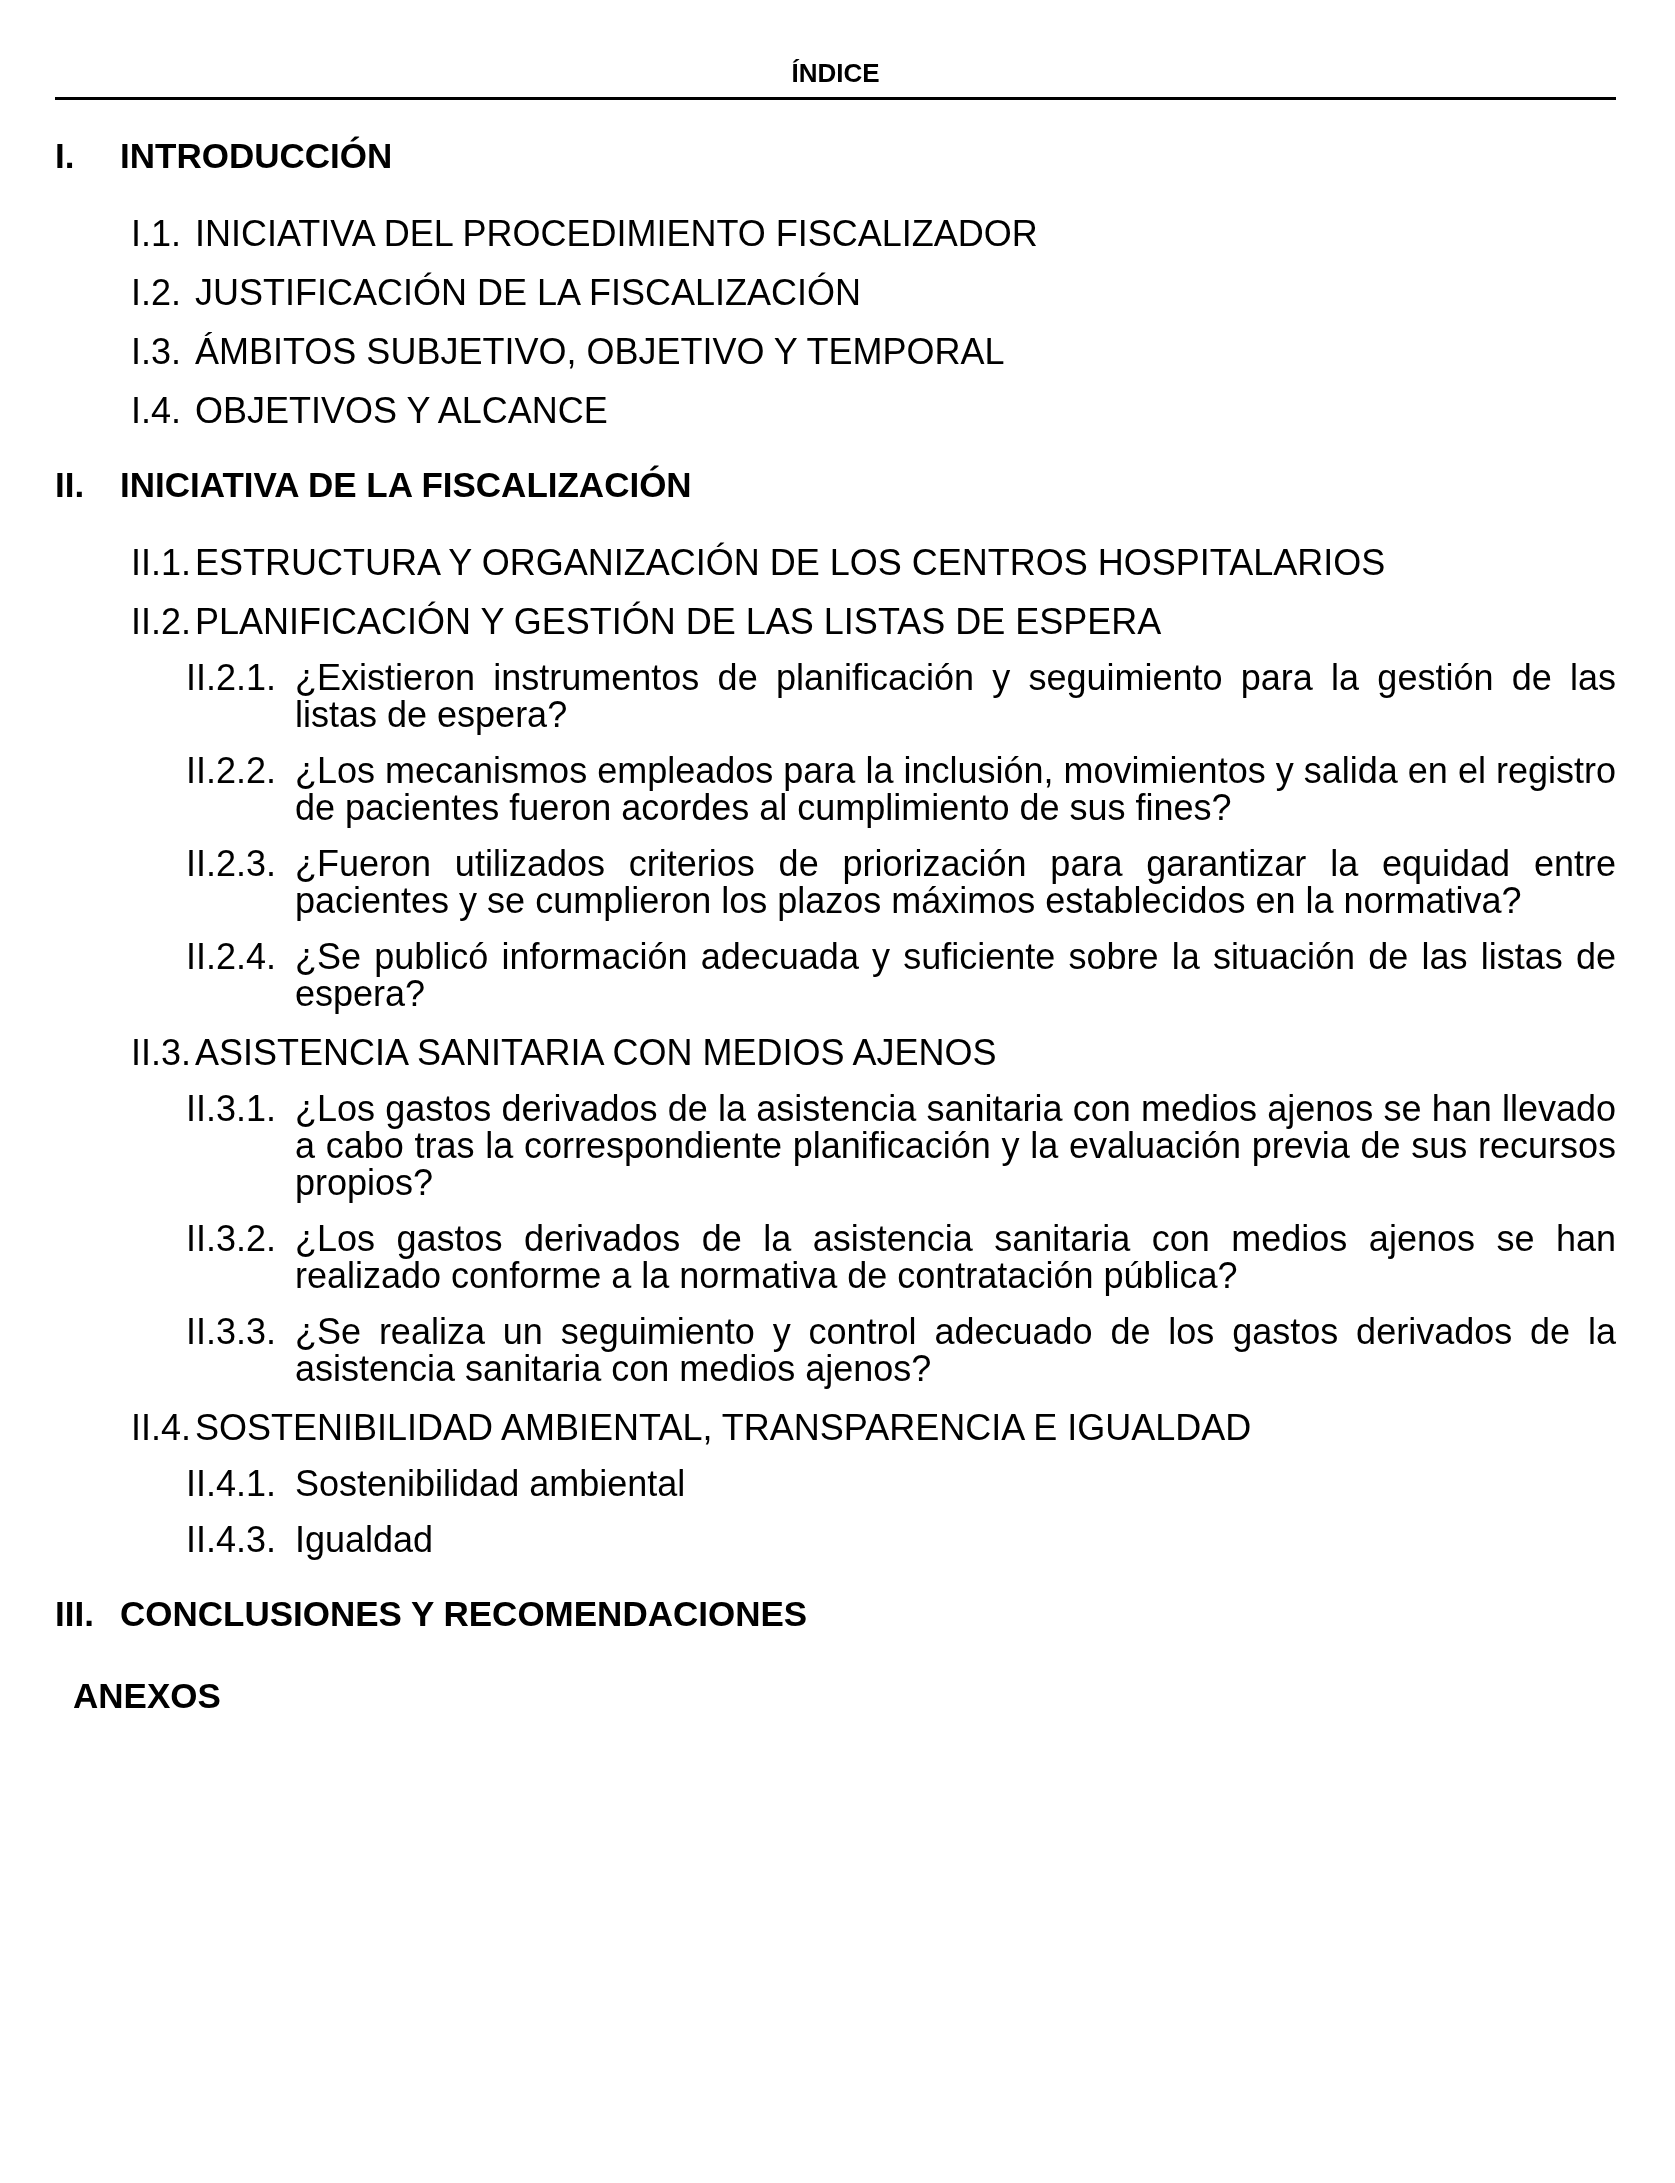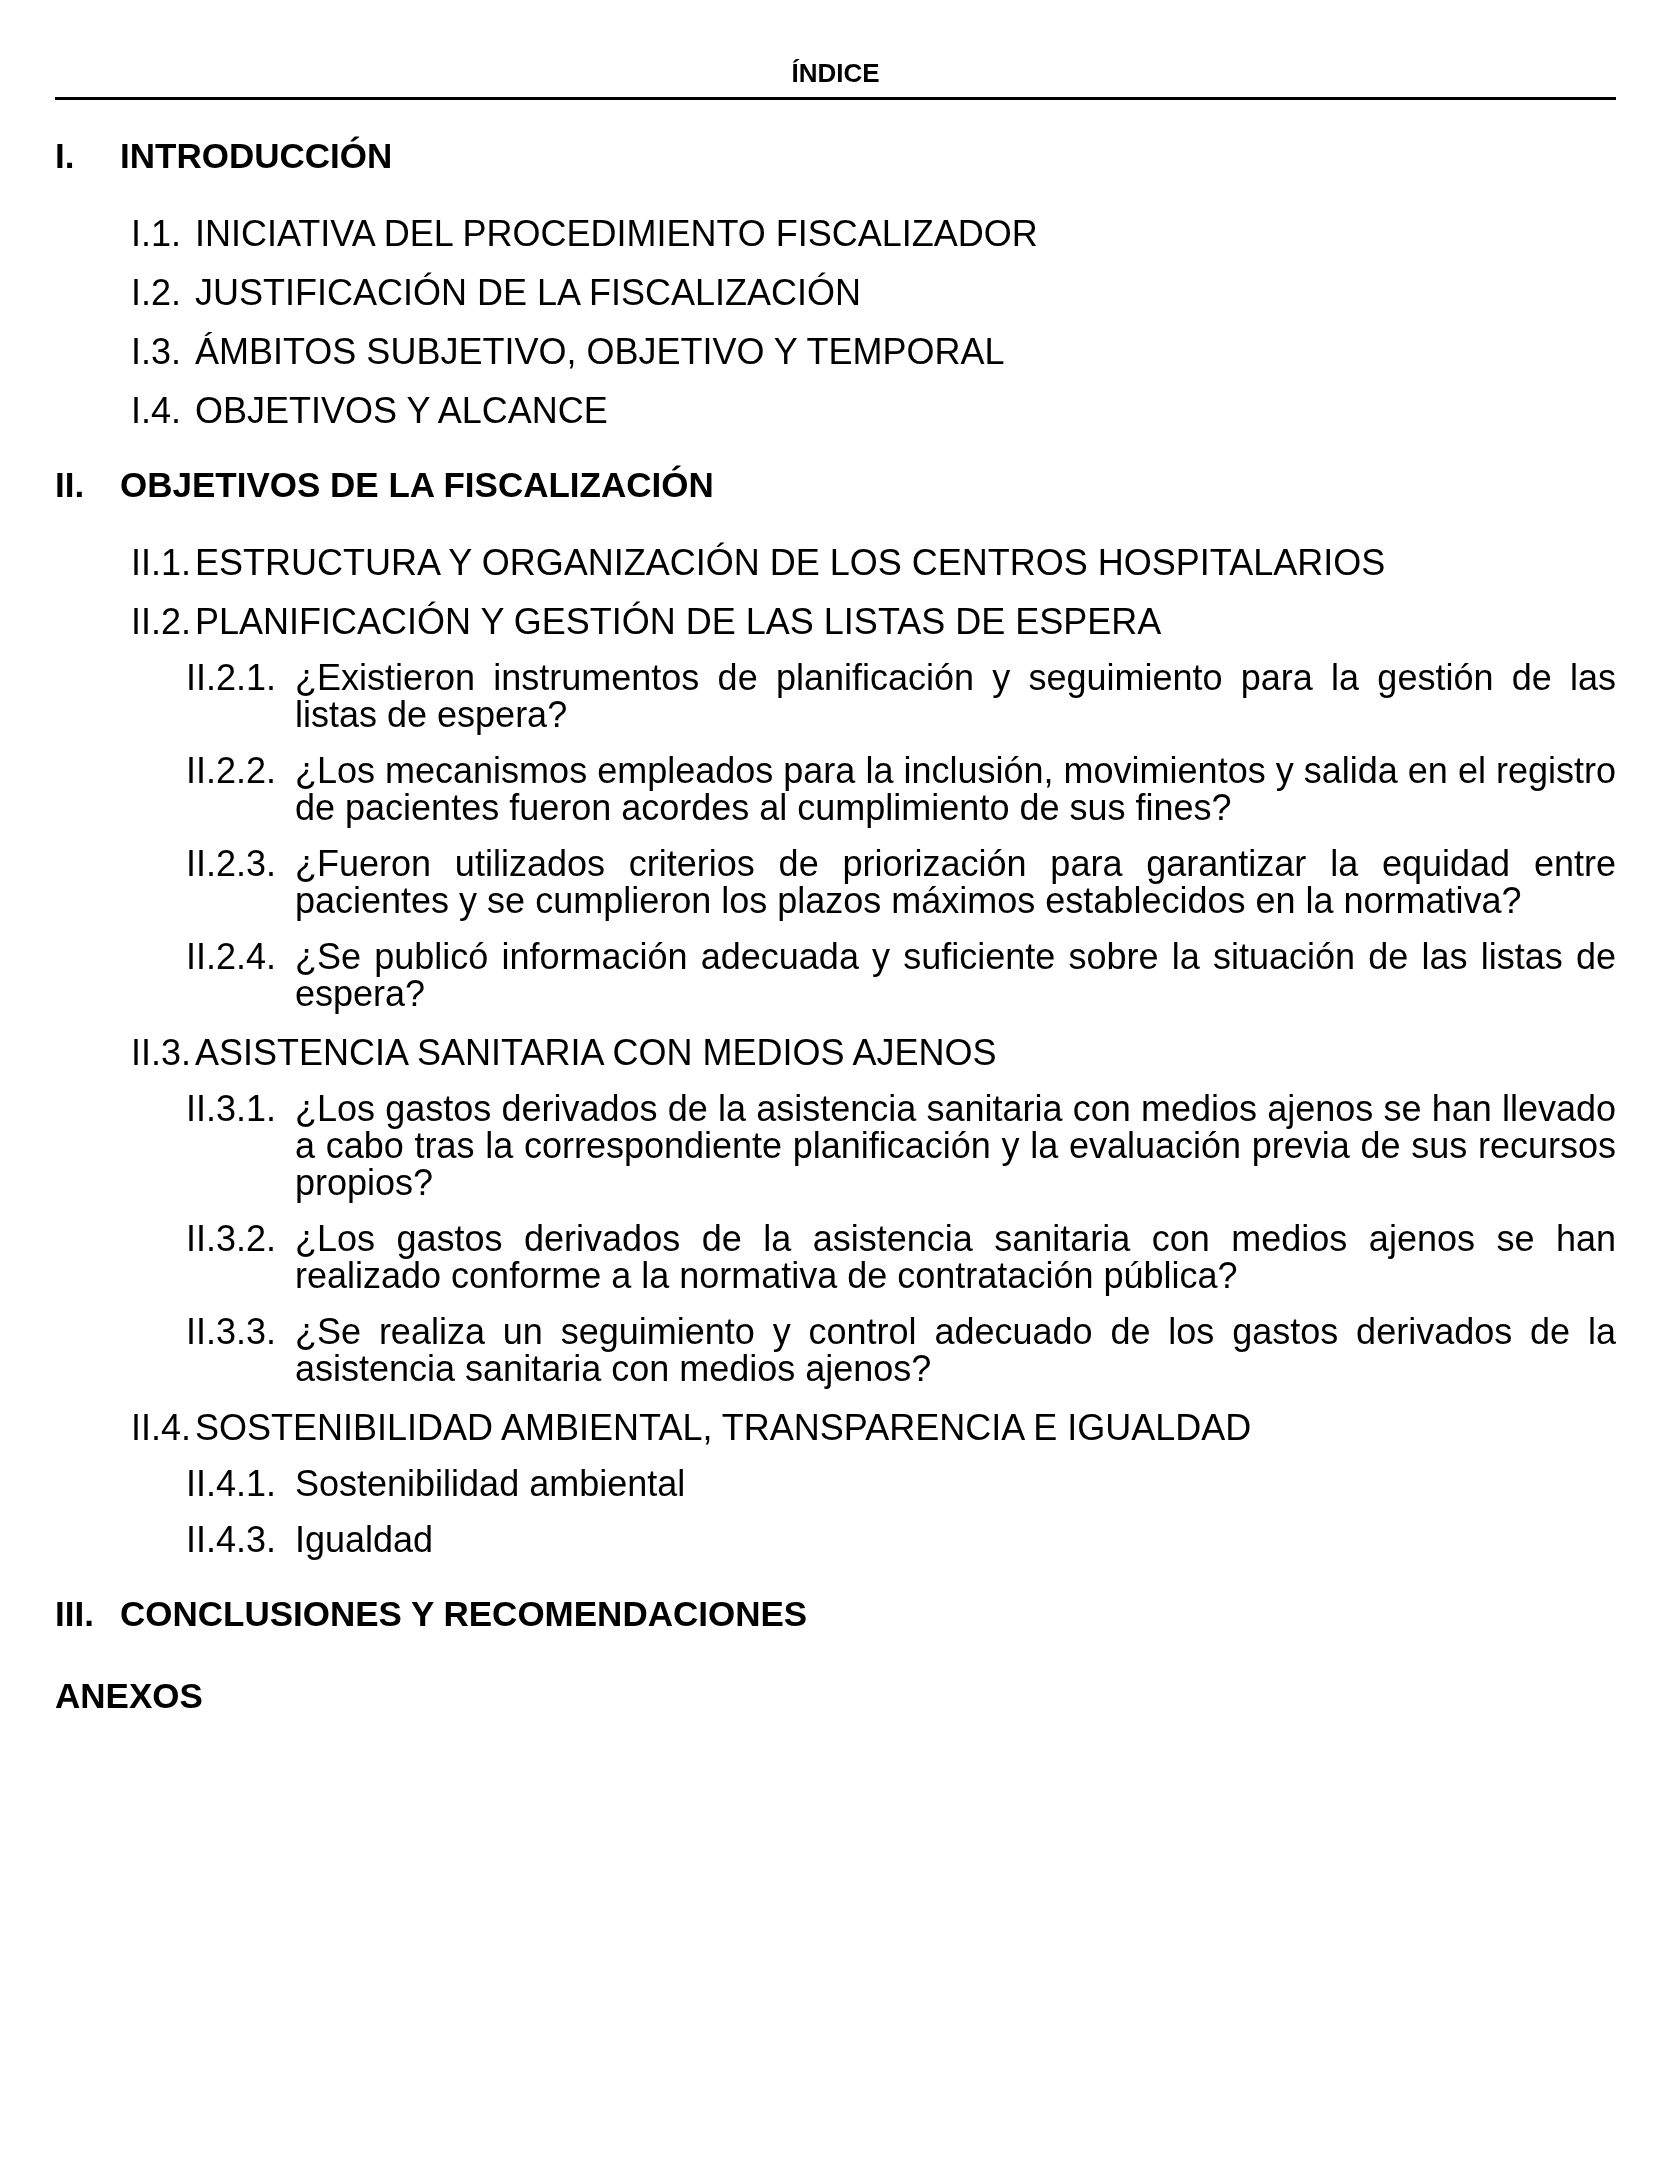--- a/index.html
+++ b/index.html
@@ -40,21 +40,21 @@
   .row .num { flex: 0 0 auto; white-space: nowrap; }
   .row .txt { flex: 1 1 auto; }
   .h1 {
     font-size: 35px;
     line-height: 39px;
     font-weight: 700;
     margin-top: 36px;
   }
   .h1 .num { width: 65px; }
   .h1 + .row { margin-top: 40px; }
-  .h1 + .h1 { margin-top: 43px; }
+  .h1 + .h1 { margin-top: 43px; margin-left: 18px; }
   .l2 { padding-left: 76px; margin-top: 22px; }
   .l2 .num { width: 64px; }
   .l3 { padding-left: 131px; margin-top: 19px; }
   .l3 .num { width: 109px; }
   .l3 .txt { text-align: justify; hyphens: none; }
 </style>
 </head>
 <body>
 
 <div class="page">
@@ -84,21 +84,21 @@
       <span class="txt">ÁMBITOS SUBJETIVO, OBJETIVO Y TEMPORAL</span>
     </div>
 
     <div class="row l2">
       <span class="num">I.4.</span>
       <span class="txt">OBJETIVOS Y ALCANCE</span>
     </div>
 
     <div class="row h1">
       <span class="num">II.</span>
-      <span class="txt">OBJETIVOS DE LA FISCALIZACIÓN</span>
+      <span class="txt">INICIATIVA DE LA FISCALIZACIÓN</span>
     </div>
 
     <div class="row l2">
       <span class="num">II.1.</span>
       <span class="txt">ESTRUCTURA Y ORGANIZACIÓN DE LOS CENTROS HOSPITALARIOS</span>
     </div>
 
     <div class="row l2">
       <span class="num">II.2.</span>
       <span class="txt">PLANIFICACIÓN Y GESTIÓN DE LAS LISTAS DE ESPERA</span>

